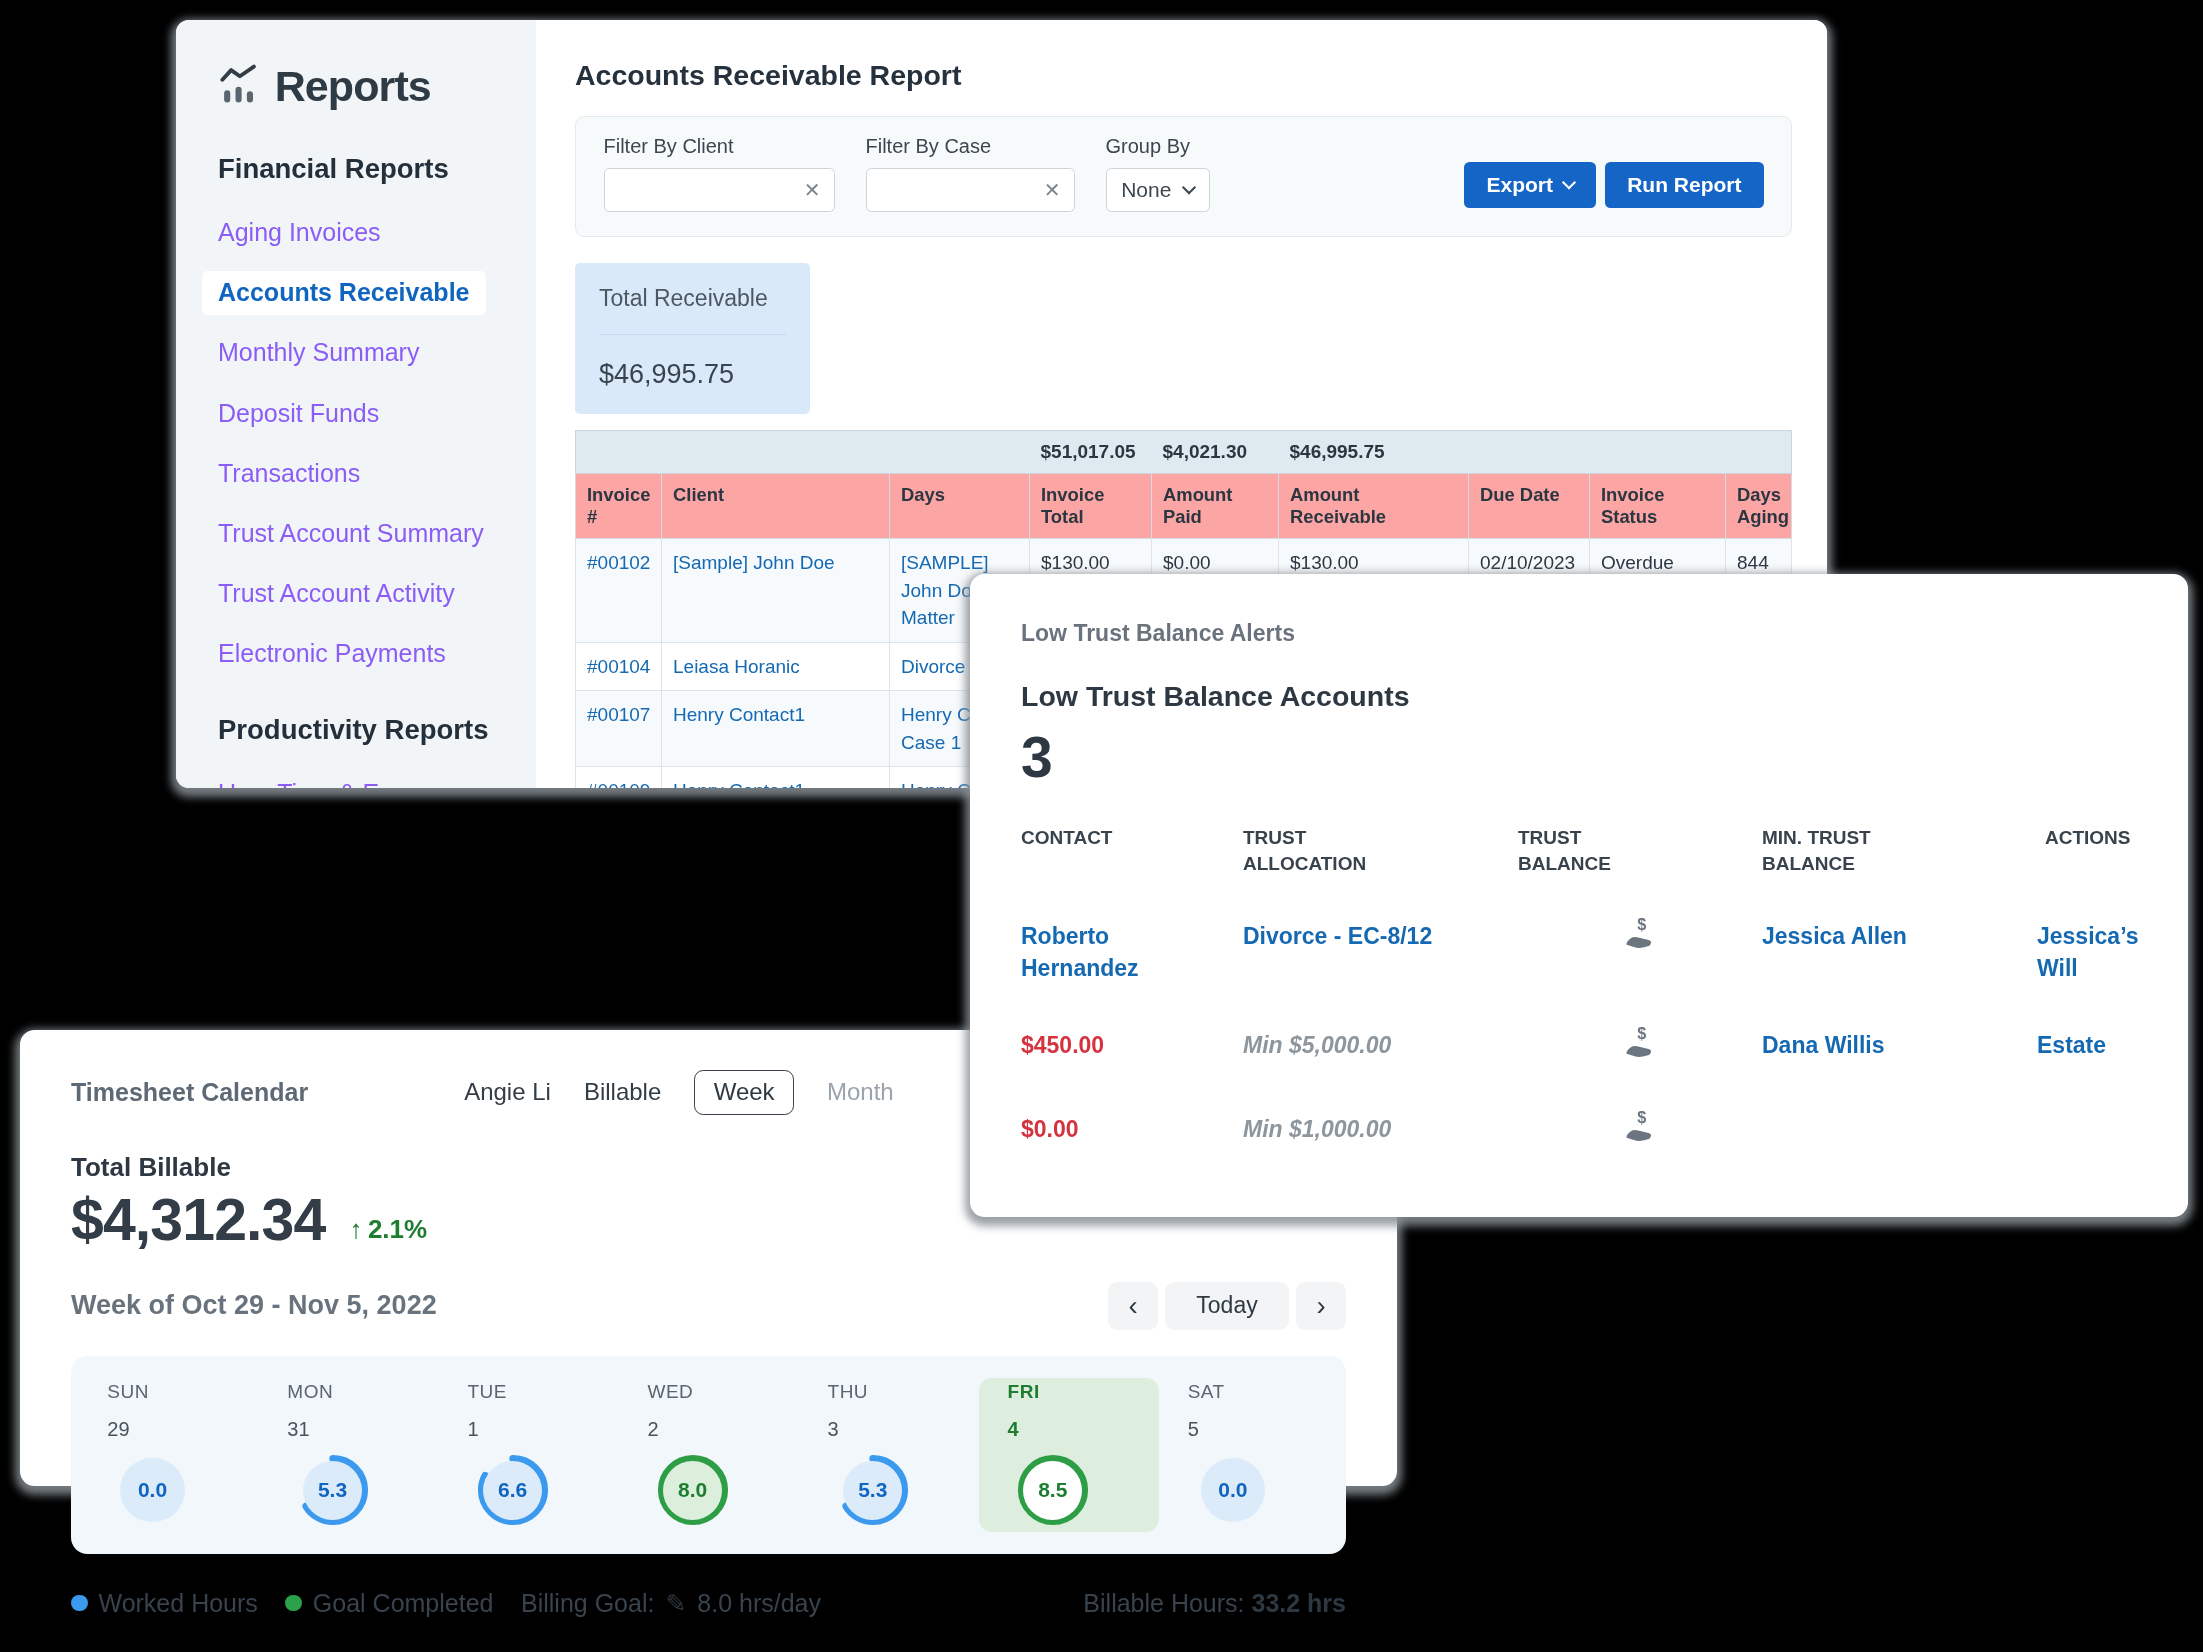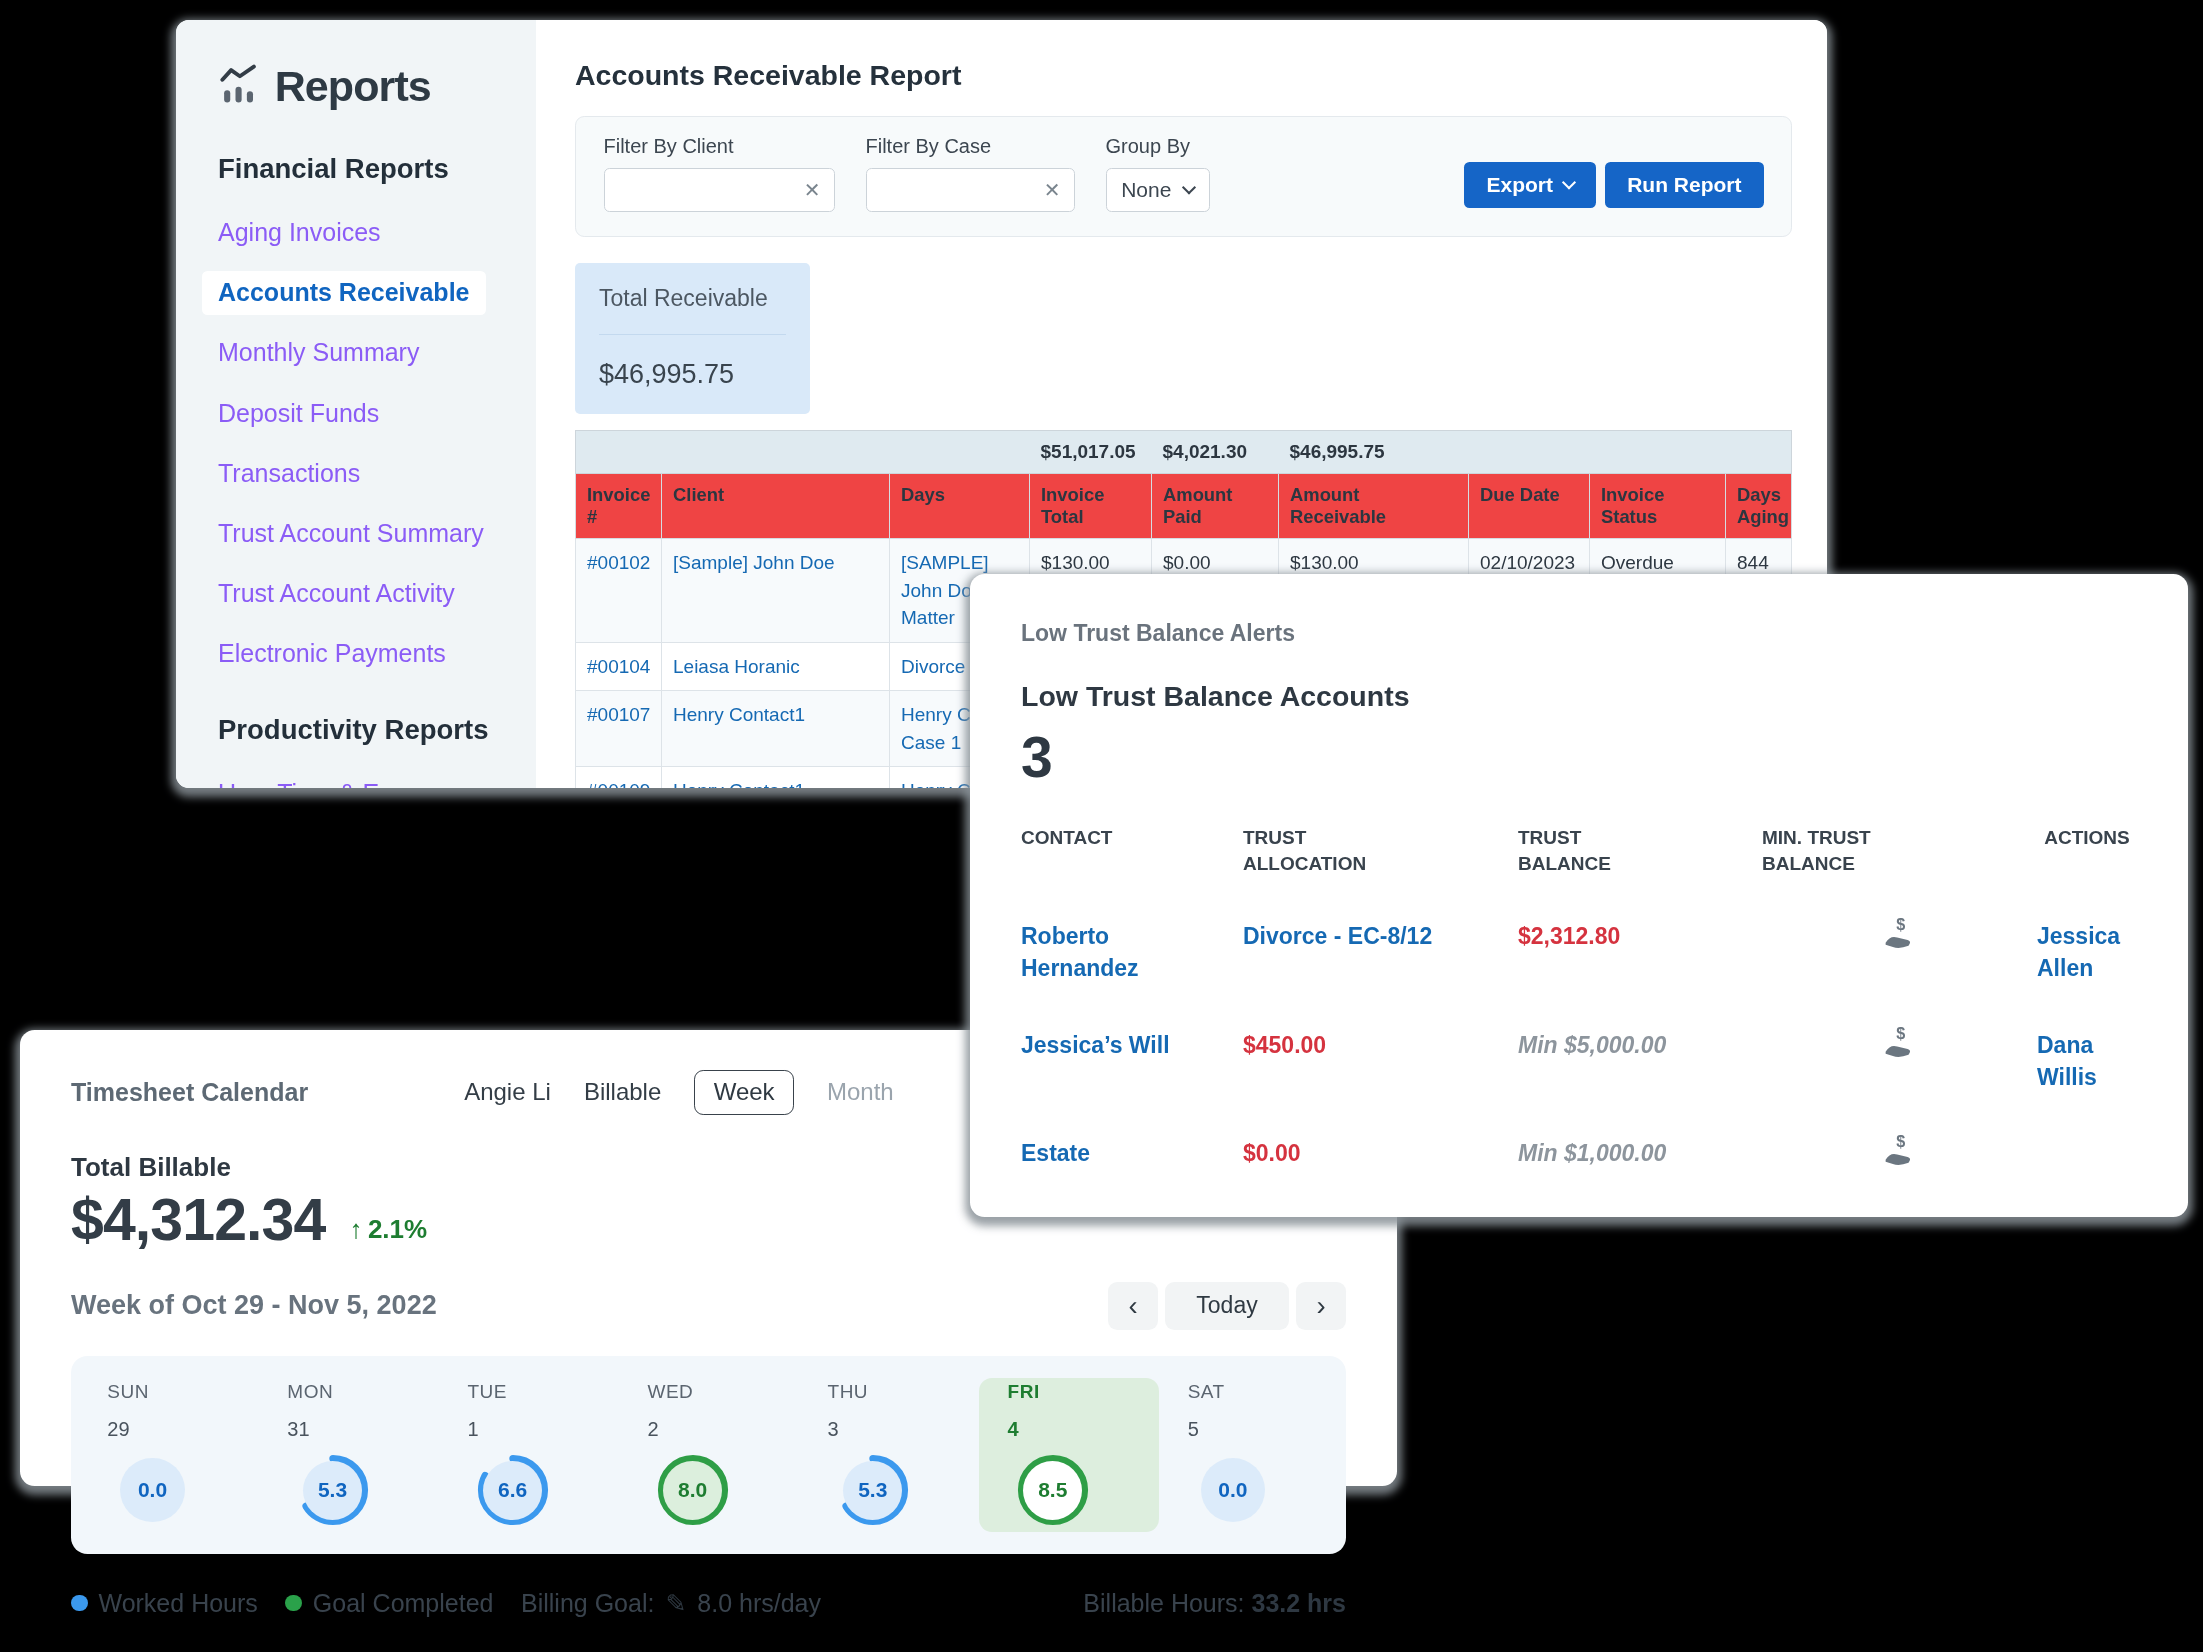--- a/index.html
+++ b/index.html
@@ -30,21 +30,21 @@
   .btn { height:46px; background:#1565c7; color:#fff; font-weight:bold; font-size:21px; border-radius:5.5px; padding:0 22px; display:flex; align-items:center; gap:11px; cursor:pointer; border:none; }
 
   .summary-card { margin-top:26px; width:235px; background:#d9e9f9; border-radius:5px; padding:22px 24px 24px; }
   .summary-label { font-size:23px; color:#4c5762; }
   .summary-div { border-top:0.9px solid #c3d9ef; margin:22px 0 24px; }
   .summary-value { font-size:27px; color:#39444e; }
 
   table.ar { margin-top:16.5px; width:100%; border-collapse:collapse; table-layout:fixed; font-size:19px; border:0.9px solid #cdd5db; }
   table.ar td { padding:10px 11px; vertical-align:top; }
   tr.totals td { background:#dfeaf0; font-weight:bold; color:#2c3640; border:none; border-bottom:0.9px solid #cdd5db; }
-  tr.heads td { background:#ef4444; font-weight:bold; color:#2c3640; font-size:18.4px; border:0.9px solid #d5dce1; }
+  tr.heads td { background:#fca5a5; font-weight:bold; color:#2c3640; font-size:18.4px; border:0.9px solid #d5dce1; }
   tr.data td { border:0.9px solid #dde3e8; color:#2c3640; line-height:1.45; }
   tr.data:nth-child(odd) td { background:#f7fafc; }
   .tlink { color:#1569b3; cursor:pointer; }
 
   
   #trust-panel { left:970px; top:574px; width:1218px; height:643px; z-index:3; padding:46px 51px; }
   .tp-eyebrow { font-size:23px; font-weight:bold; color:#6a737d; }
   .tp-title { font-size:28.5px; font-weight:bold; color:#2e3842; margin-top:33px; }
   .tp-count { font-size:57px; font-weight:bold; color:#2e3842; margin-top:11px; }
   .ttable { display:grid; grid-template-columns:222px 275px 244px 275px 1fr; margin-top:35px; }
@@ -260,21 +260,20 @@
 
   <div class="ttable">
     <div class="th">CONTACT</div>
     <div class="th">TRUST ALLOCATION</div>
     <div class="th">TRUST BALANCE</div>
     <div class="th">MIN. TRUST BALANCE</div>
     <div class="th actions">ACTIONS</div>
 
     <div class="tcell contact">Roberto Hernandez</div>
     <div class="tcell alloc">Divorce - EC-8/12</div>
-    <div class="tcell balance">$2,312.80</div>
     <div class="tcell act">
       <svg width="37" height="37" viewBox="0 0 32 32" style="font-size:25px">
           <text x="17" y="13" font-size="14" font-weight="bold" text-anchor="middle" fill="#6b7680">$</text>
           <path d="M4 24 q4 -6.5 10 -4.5 l9 2.2 q3 1 1.8 3.2 l-1 1.8 q-8 3 -13.5 1 l-6.3 -2 z" fill="#6b7680"></path>
         </svg>
     </div>
 
     <div class="tcell contact">Jessica Allen</div>
     <div class="tcell alloc">Jessica’s Will</div>
     <div class="tcell balance">$450.00</div>

